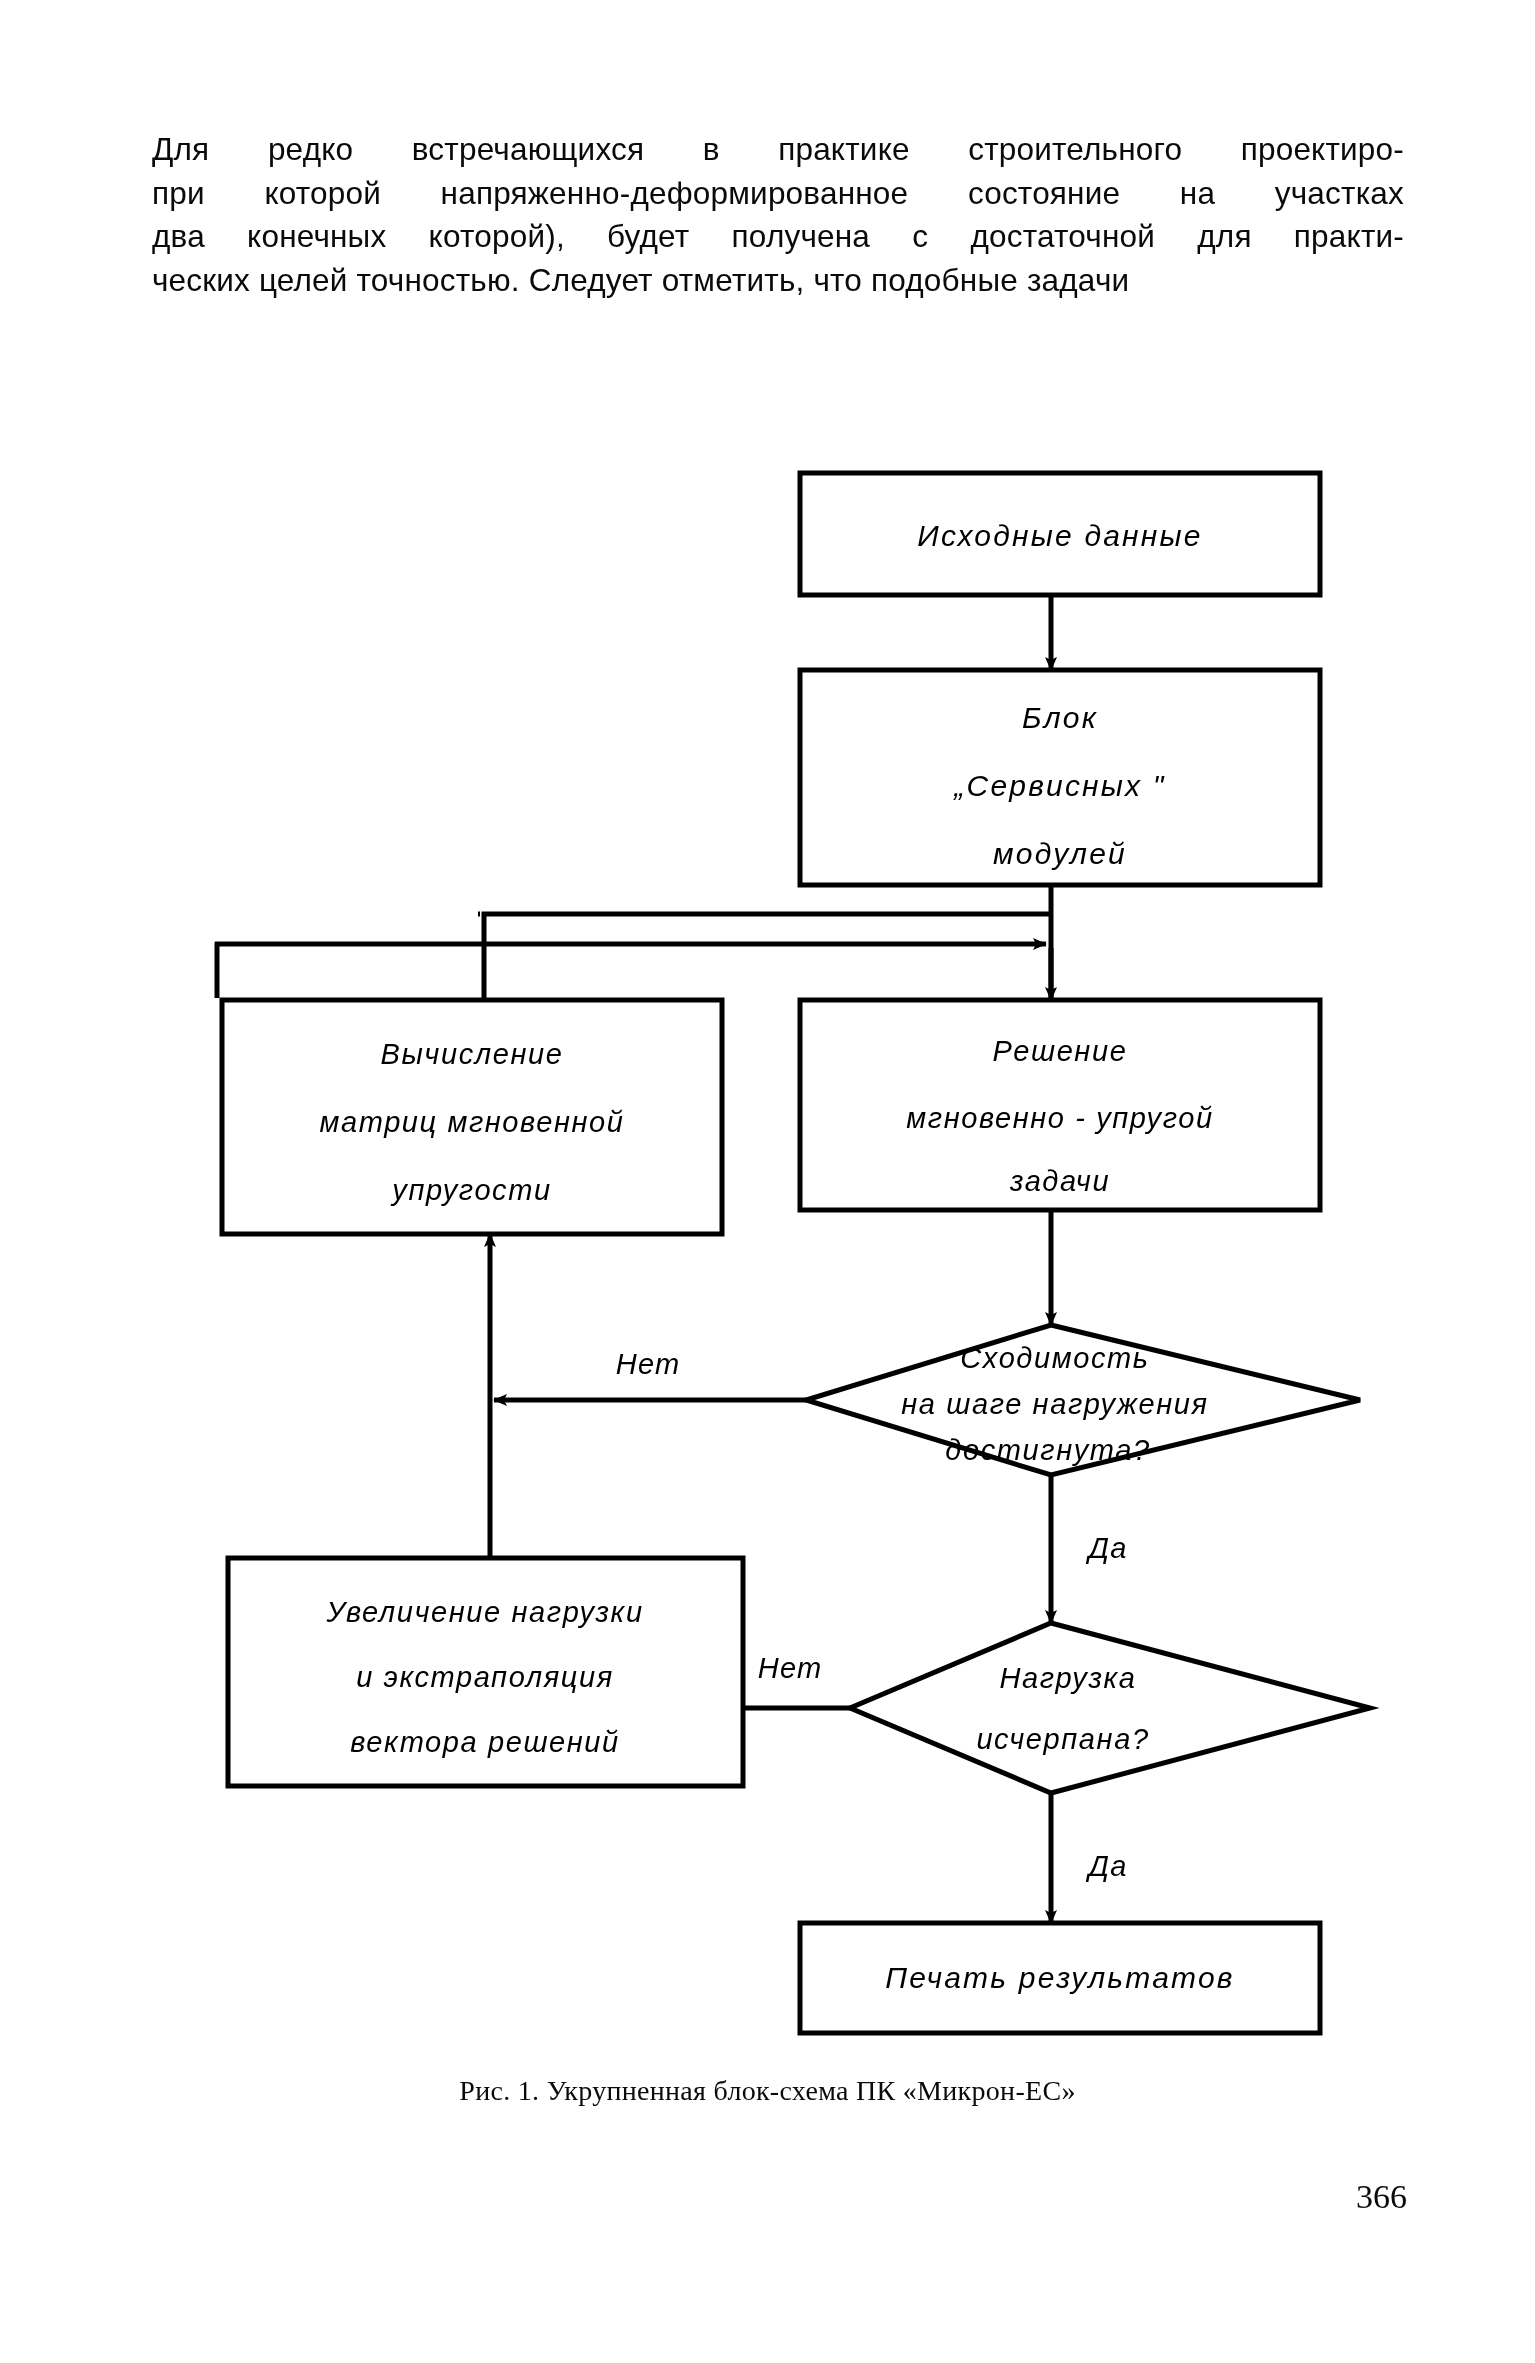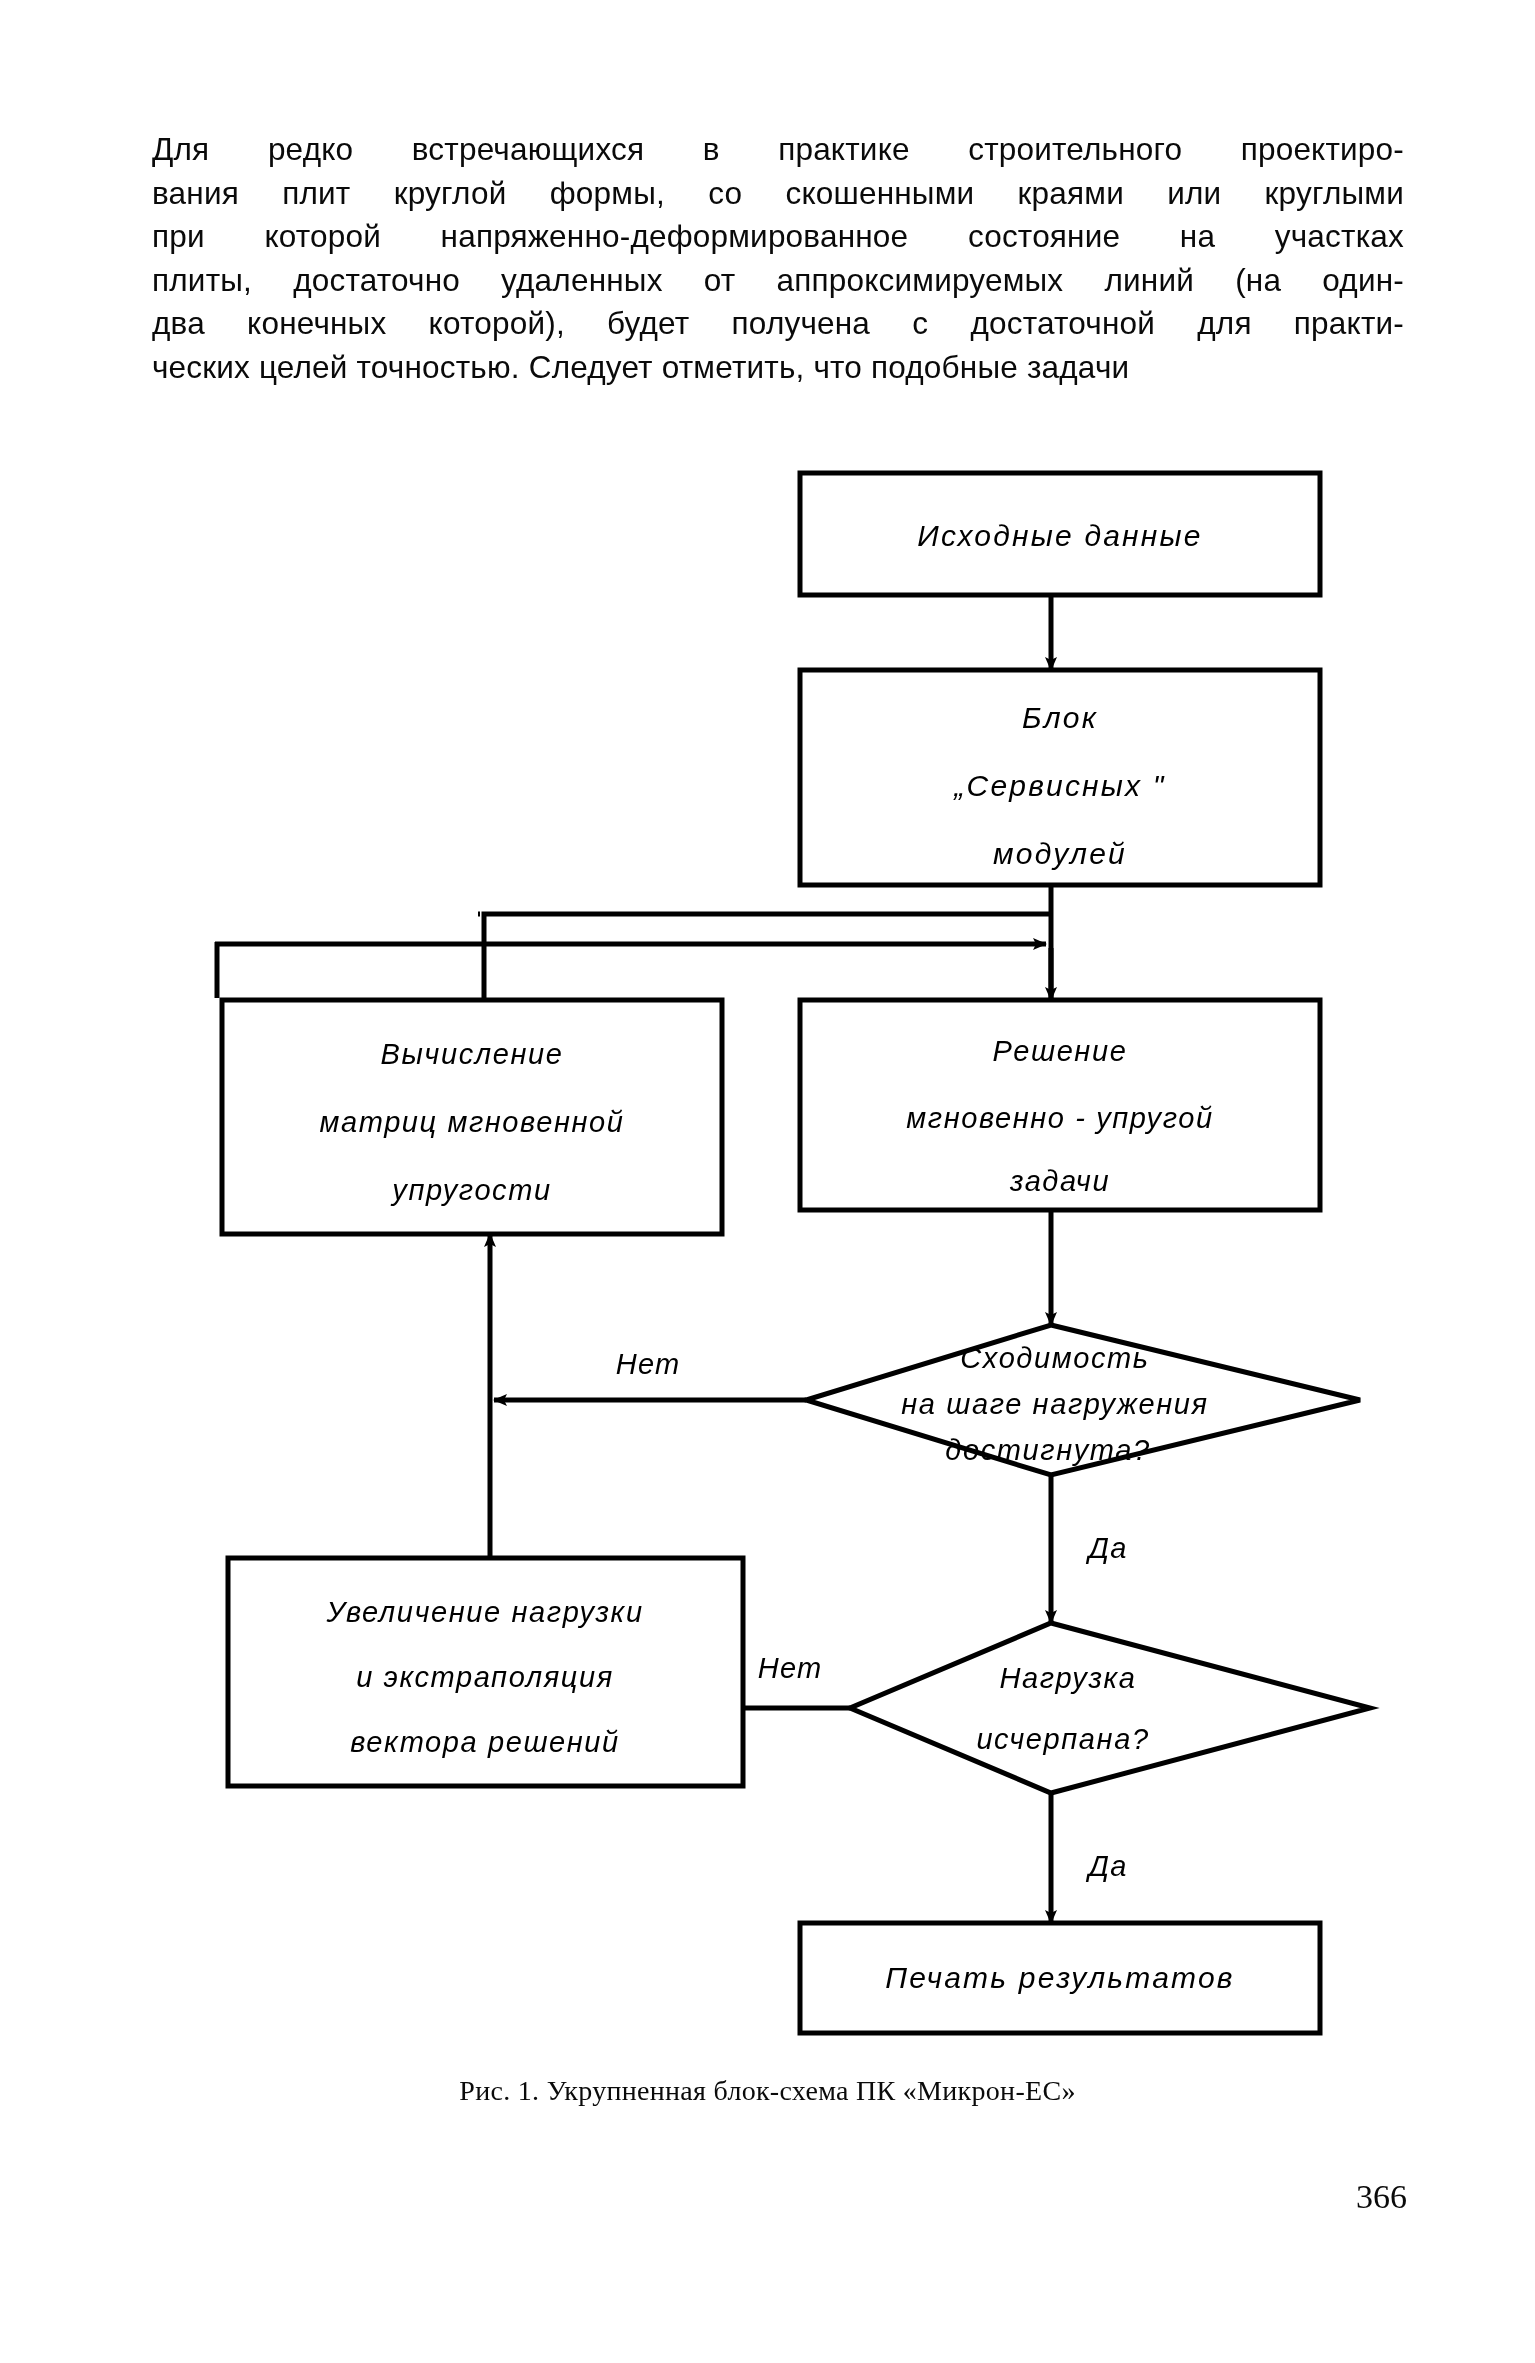--- a/index.html
+++ b/index.html
@@ -110,23 +110,21 @@
     font-size: 34px;
     color: #0a0a0a;
     font-weight: 500;
   }
 </style>
 </head>
 <body>
 
 <div id="body-text">
   <div class="para-line just">Для редко встречающихся в практике строительного проектиро-</div>
-  <div class="para-line just">вания плит круглой формы, со скошенными краями или круглыми</div>
   <div class="para-line just">при которой напряженно-деформированное состояние на участках</div>
-  <div class="para-line just">плиты, достаточно удаленных от аппроксимируемых линий (на один-</div>
   <div class="para-line just">два конечных которой), будет получена с достаточной для практи-</div>
   <div class="para-line">ческих целей точностью. Следует отметить, что подобные задачи</div>
 </div>
 
 <div id="flowchart">
 <svg width="1535" height="1620" viewBox="0 0 1535 1620" xmlns="http://www.w3.org/2000/svg">
   <defs>
     <marker id="ah" markerWidth="16" markerHeight="16" refX="13" refY="6" orient="auto" markerUnits="userSpaceOnUse">
       <path d="M0,0 L14,6 L0,12 L3,6 Z" fill="#000000"></path>
     </marker>

